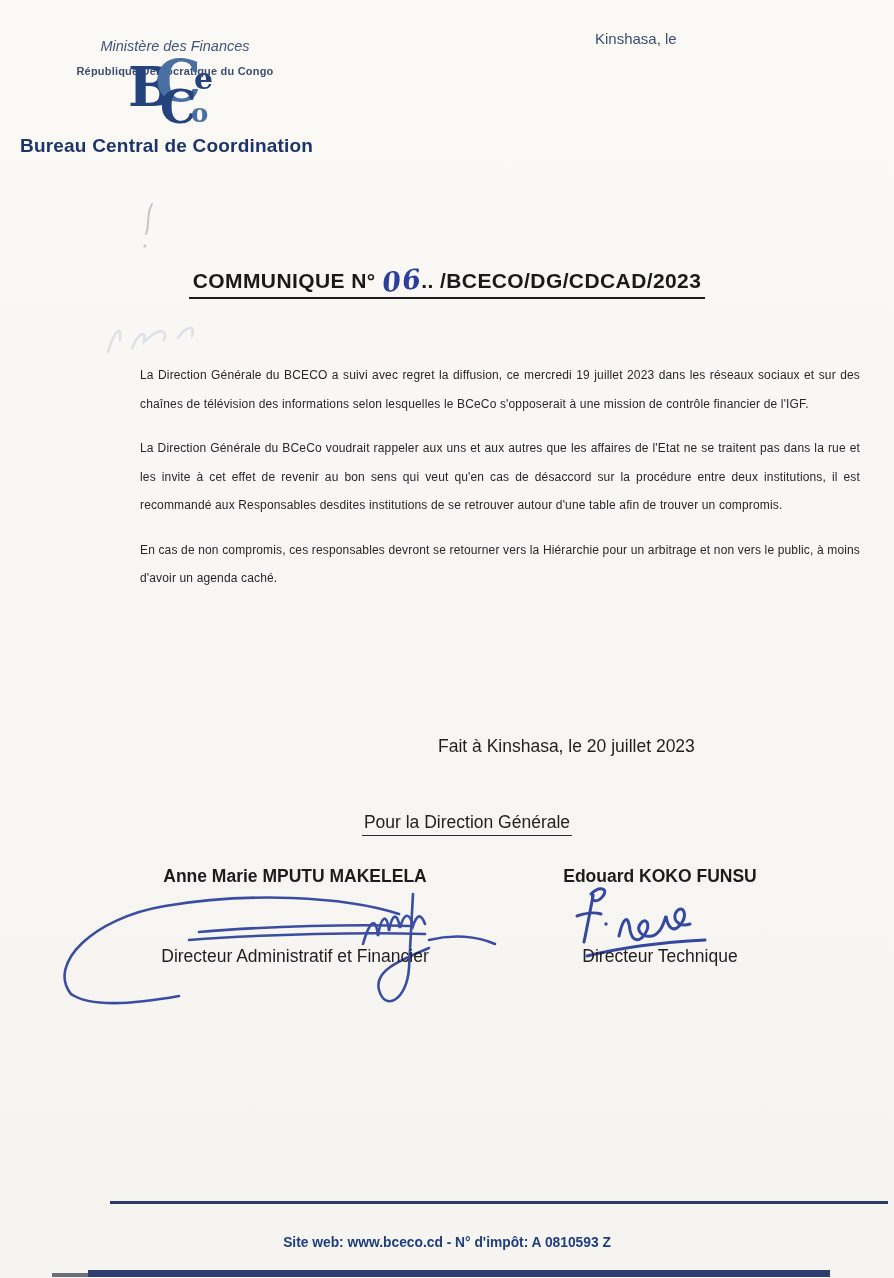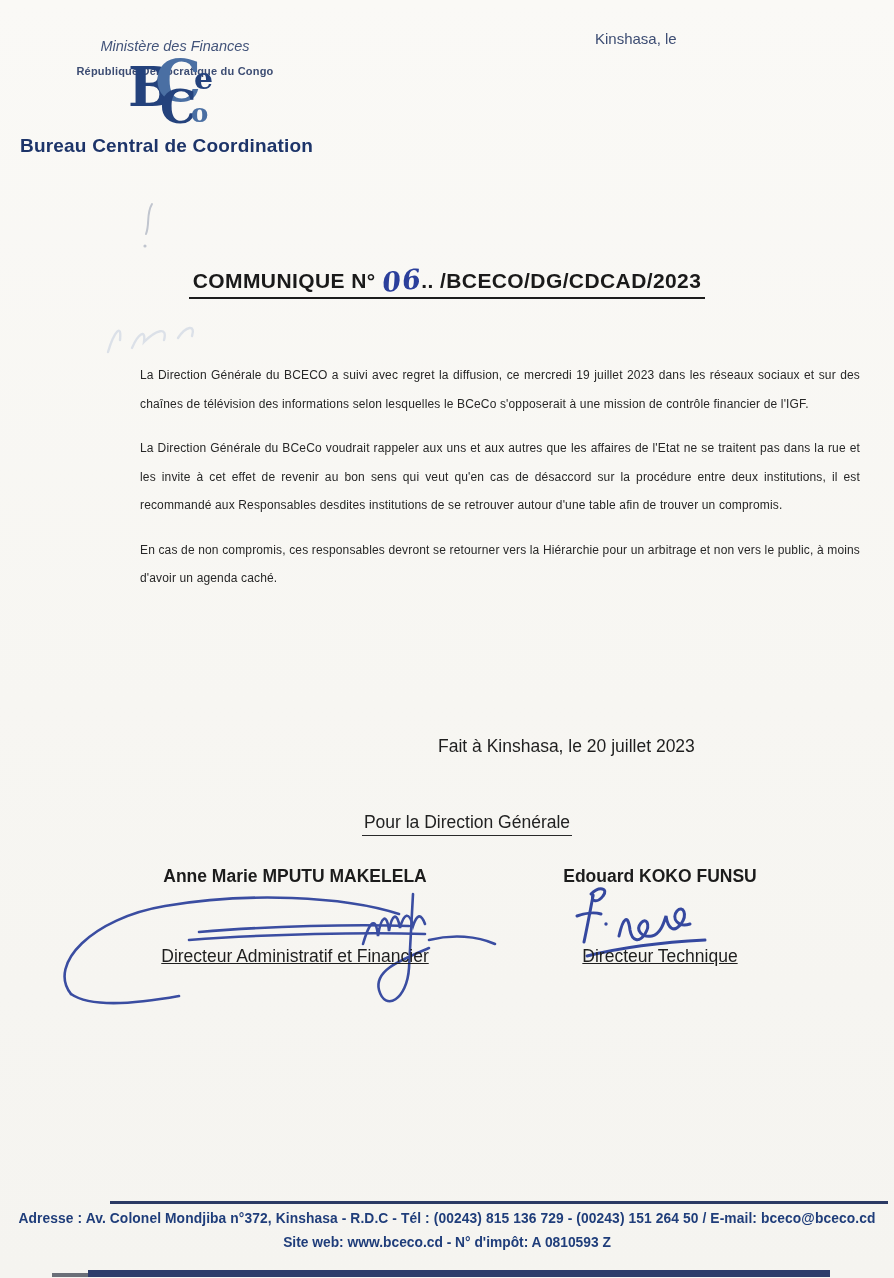--- a/index.html
+++ b/index.html
@@ -39,21 +39,21 @@
   .dateline{position:absolute;left:438px;top:736px;font-size:17.5px;color:#1f1f1f;}
   .signoff-row{position:absolute;left:12px;top:812px;width:100%;text-align:center;}
   .signoff{display:inline-block;border-bottom:1.8px solid #2a2a2a;padding:0 2px 2px 2px;
     font-size:17.5px;color:#222;transform:translateX(8px);}
   
   .sig-left{position:absolute;left:75px;top:866px;width:440px;}
   .sig-right{position:absolute;left:535px;top:866px;width:250px;}
   .sig-name{position:absolute;left:0;top:0;width:100%;text-align:center;
     font-size:17.5px;font-weight:bold;color:#1c1c1c;}
   .sig-title{position:absolute;left:0;top:80px;width:100%;text-align:center;
-    font-size:17.5px;color:#1f1f1f;text-decoration:underline;}
+    font-size:17.5px;color:#1f1f1f;}
   .sig-svg{position:absolute;pointer-events:none;}
   .sig-left .sig-svg{left:-18px;top:10px;}
   .sig-right .sig-svg{left:22px;top:18px;}
   
   .footer-rule{position:absolute;left:110px;top:1201px;width:778px;height:3px;background:#2b3a64;}
   .footer-l1{position:absolute;left:0;top:1211px;width:100%;text-align:center;
     font-size:13.8px;font-weight:600;color:#1f3d7a;letter-spacing:.1px;}
   .footer-l2{position:absolute;left:0;top:1235px;width:100%;text-align:center;
     font-size:13.8px;font-weight:600;color:#1f3d7a;}
   .bottom-bar{position:absolute;left:88px;top:1270px;width:742px;height:7px;background:#2e3d6b;}
@@ -130,18 +130,17 @@
         <path d="M20,32 C28,29 38,28 44,30"></path>
         <circle cx="49" cy="40" r="1.7" fill="#2b3f9b" stroke="none"></circle>
         <path d="M62,52 c4,-18 9,-23 11,-6 c2,11 9,13 15,4 c6,-10 1,-17 -4,-11 c-6,7 1,15 11,13 c9,-2 12,-14 14,-20 c2,13 8,17 15,8 c7,-10 2,-19 -4,-13 c-6,7 1,17 13,13"></path>
         <path d="M30,72 C70,62 110,58 148,56"></path>
       </g>
     </svg>
     <div class="sig-title">Directeur Technique</div>
   </div>
 
   <div class="footer-rule"></div>
-  <div class="footer-l1">Adresse : Av. Colonel Mondjiba n°372, Kinshasa - R.D.C - Tél : (00243) 815 136 729 - (00243) 151 264 50 / E-mail: bceco@bceco.cd</div>
   <div class="footer-l2">Site web: www.bceco.cd - N° d'impôt: A 0810593 Z</div>
   <div class="bottom-stub"></div>
   <div class="bottom-bar"></div>
 
 </div>
 
 </body></html>

